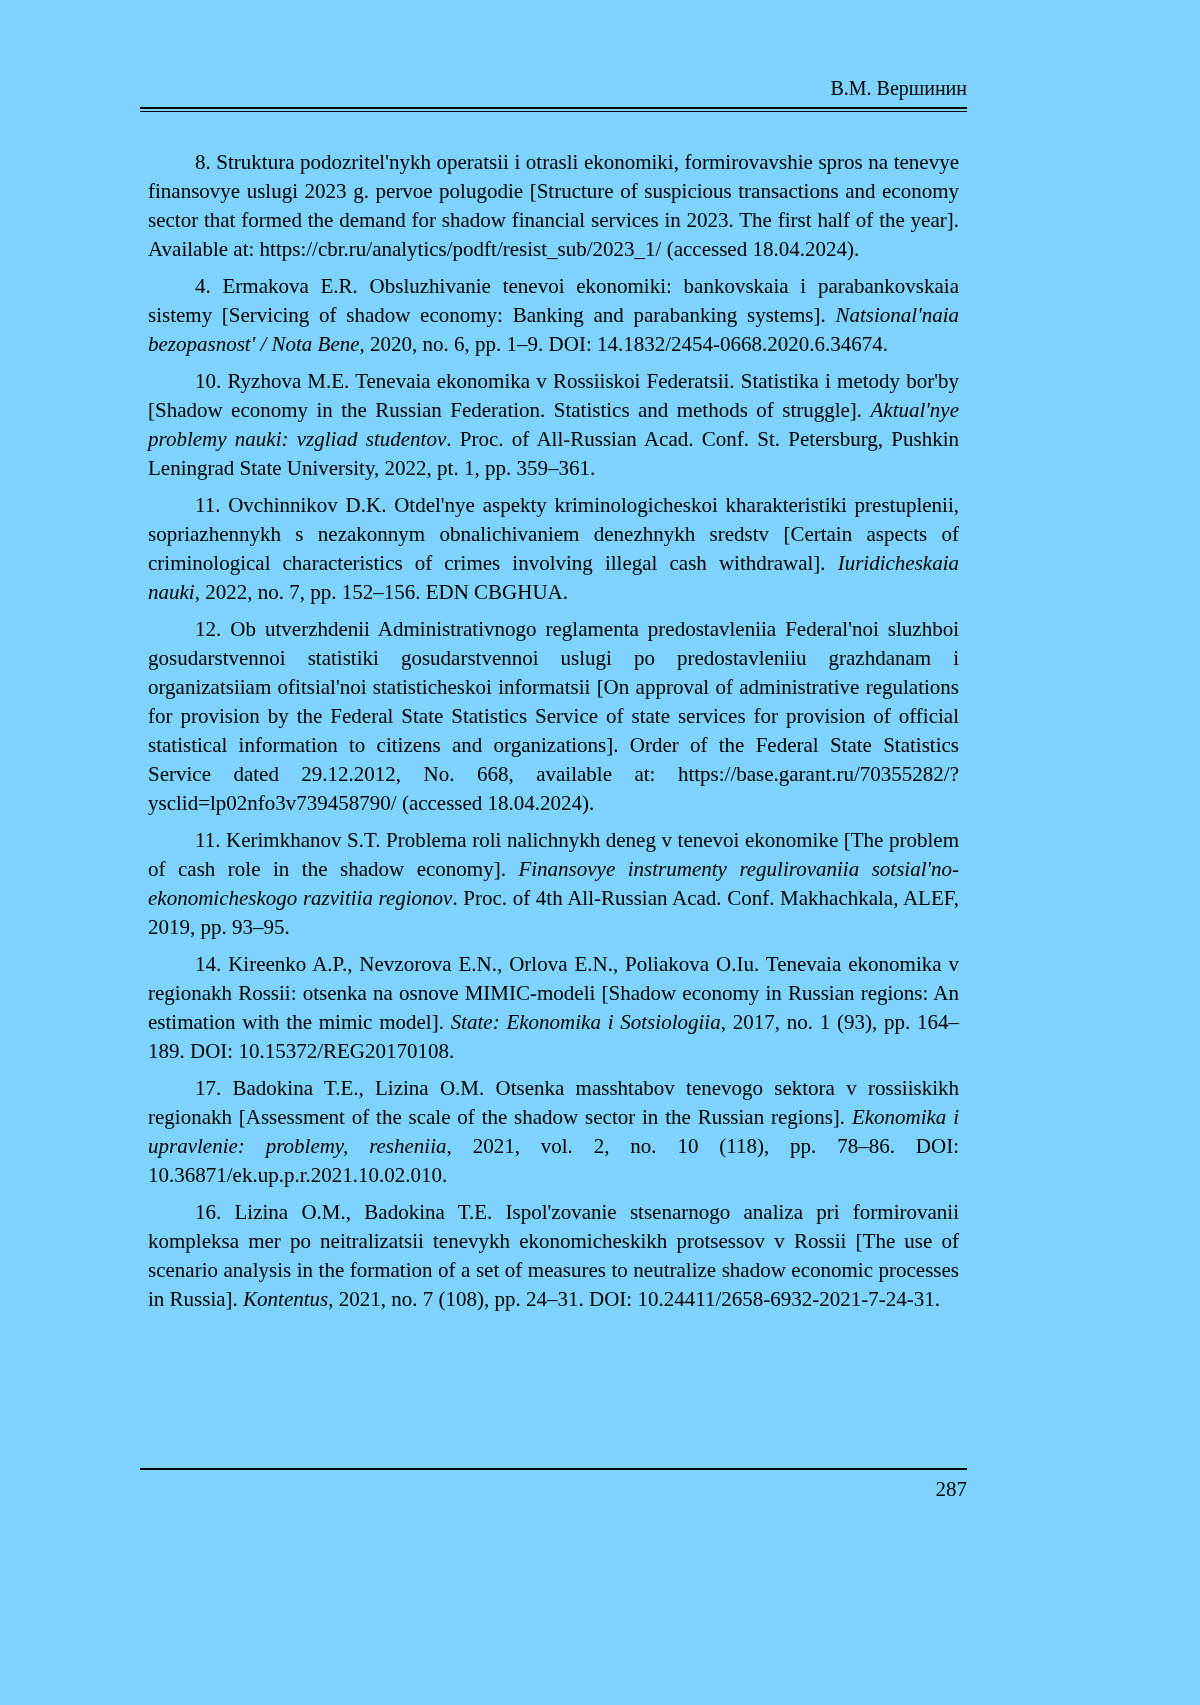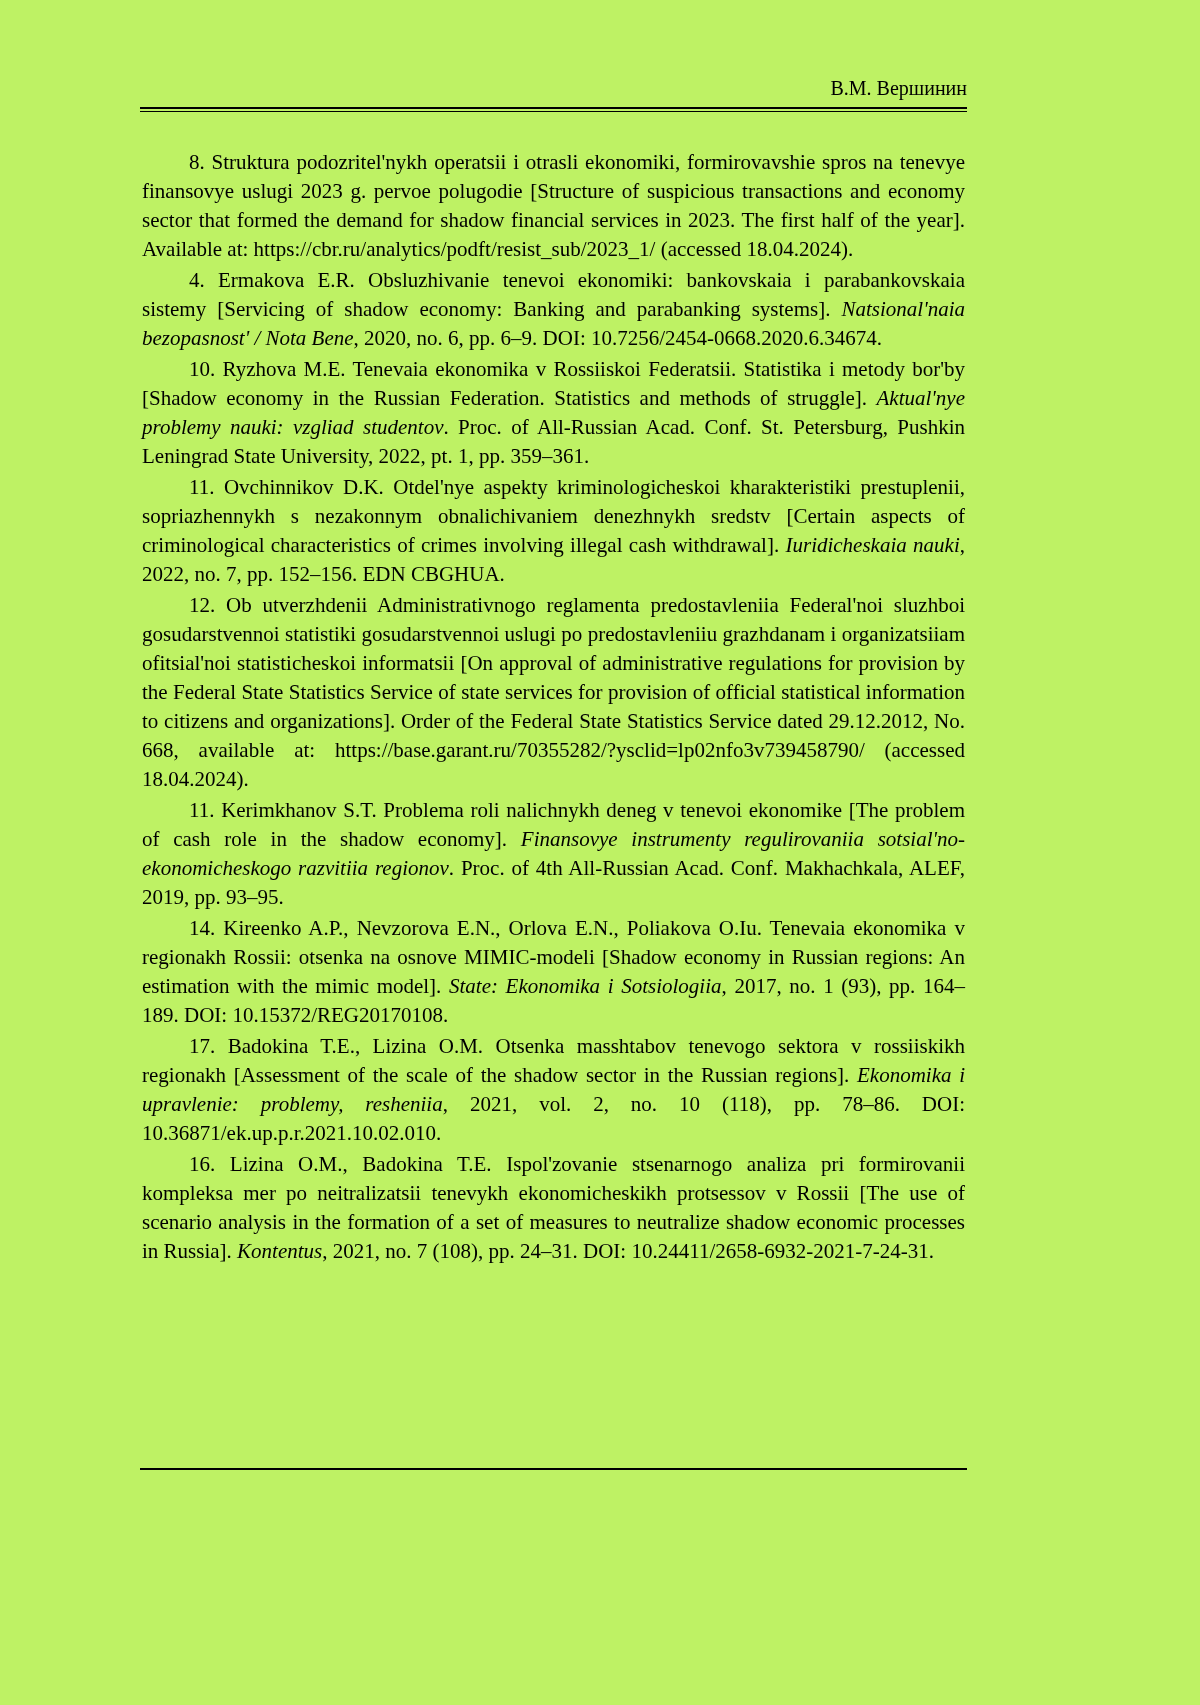--- a/index.html
+++ b/index.html
@@ -4,21 +4,21 @@
 <style>
   html, body {
     margin: 0;
     padding: 0;
     background: #ffffff;
   }
   .page {
     position: relative;
     width: 1200px;
     height: 1705px;
-    background: #bef264;
+    background: #7dd3fc;
     color: #000000;
     font-family: "Liberation Serif", "DejaVu Serif", serif;
     box-sizing: border-box;
     overflow: hidden;
   }
   .content {
     position: absolute;
     left: 140px;
     right: 233px;
     top: 76px;
@@ -32,21 +32,21 @@
     margin-top: 7px;
     height: 0;
     border-top: 2px solid #000;
     border-bottom: 1px solid #000;
     padding-top: 2px;
   }
   .refs {
     margin-top: 36px;
   }
   .ref {
-    margin: 2px;
+    margin: 8px;
     font-size: 21px;
     line-height: 29px;
     text-align: justify;
     text-indent: 47px;
   }
   .ref .it {
     font-style: italic;
   }
   .footer {
     position: absolute;
@@ -68,27 +68,28 @@
 </head>
 <body>
 
 <div class="page">
   <div class="content">
     <div class="running-head">В.М. Вершинин</div>
     <div class="head-rule"></div>
 
     <div class="refs" id="refs">
         <p class="ref"><span>8. Struktura podozritel'nykh operatsii i otrasli ekonomiki, formirovavshie spros na tenevye finansovye uslugi 2023 g. pervoe polugodie [Structure of suspicious transactions and economy sector that formed the demand for shadow financial services in 2023. The first half of the year]. Available at: https://cbr.ru/analytics/podft/resist_sub/2023_1/ (accessed 18.04.2024).</span></p>
-        <p class="ref"><span>4. Ermakova E.R. Obsluzhivanie tenevoi ekonomiki: bankovskaia i parabankovskaia sistemy [Servicing of shadow economy: Banking and parabanking systems]. </span><span class="it">Natsional'naia bezopasnost' / Nota Bene</span><span>, 2020, no. 6, pp. 6–9. DOI: 10.7256/2454-0668.2020.6.34674.</span></p>
+        <p class="ref"><span>4. Ermakova E.R. Obsluzhivanie tenevoi ekonomiki: bankovskaia i parabankovskaia sistemy [Servicing of shadow economy: Banking and parabanking systems]. </span><span class="it">Natsional'naia bezopasnost' / Nota Bene</span><span>, 2020, no. 6, pp. 1–9. DOI: 14.1832/2454-0668.2020.6.34674.</span></p>
         <p class="ref"><span>10. Ryzhova M.E. Tenevaia ekonomika v Rossiiskoi Federatsii. Statistika i metody bor'by [Shadow economy in the Russian Federation. Statistics and methods of struggle]. </span><span class="it">Aktual'nye problemy nauki: vzgliad studentov</span><span>. Proc. of All-Russian Acad. Conf. St. Petersburg, Pushkin Leningrad State University, 2022, pt. 1, pp. 359–361.</span></p>
         <p class="ref"><span>11. Ovchinnikov D.K. Otdel'nye aspekty kriminologicheskoi kharakteristiki prestuplenii, sopriazhennykh s nezakonnym obnalichivaniem denezhnykh sredstv [Certain aspects of criminological characteristics of crimes involving illegal cash withdrawal]. </span><span class="it">Iuridicheskaia nauki</span><span>, 2022, no. 7, pp. 152–156. EDN CBGHUA.</span></p>
         <p class="ref"><span>12. Ob utverzhdenii Administrativnogo reglamenta predostavleniia Federal'noi sluzhboi gosudarstvennoi statistiki gosudarstvennoi uslugi po predostavleniiu grazhdanam i organizatsiiam ofitsial'noi statisticheskoi informatsii [On approval of administrative regulations for provision by the Federal State Statistics Service of state services for provision of official statistical information to citizens and organizations]. Order of the Federal State Statistics Service dated 29.12.2012, No. 668, available at: https://base.garant.ru/70355282/?ysclid=lp02nfo3v739458790/ (accessed 18.04.2024).</span></p>
         <p class="ref"><span>11. Kerimkhanov S.T. Problema roli nalichnykh deneg v tenevoi ekonomike [The problem of cash role in the shadow economy]. </span><span class="it">Finansovye instrumenty regulirovaniia sotsial'no-ekonomicheskogo razvitiia regionov</span><span>. Proc. of 4th All-Russian Acad. Conf. Makhachkala, ALEF, 2019, pp. 93–95.</span></p>
         <p class="ref"><span>14. Kireenko A.P., Nevzorova E.N., Orlova E.N., Poliakova O.Iu. Tenevaia ekonomika v regionakh Rossii: otsenka na osnove MIMIC-modeli [Shadow economy in Russian regions: An estimation with the mimic model]. </span><span class="it">State: Ekonomika i Sotsiologiia</span><span>, 2017, no. 1 (93), pp. 164–189. DOI: 10.15372/REG20170108.</span></p>
         <p class="ref"><span>17. Badokina T.E., Lizina O.M. Otsenka masshtabov tenevogo sektora v rossiiskikh regionakh [Assessment of the scale of the shadow sector in the Russian regions]. </span><span class="it">Ekonomika i upravlenie: problemy, resheniia</span><span>, 2021, vol. 2, no. 10 (118), pp. 78–86. DOI: 10.36871/ek.up.p.r.2021.10.02.010.</span></p>
         <p class="ref"><span>16. Lizina O.M., Badokina T.E. Ispol'zovanie stsenarnogo analiza pri formirovanii kompleksa mer po neitralizatsii tenevykh ekonomicheskikh protsessov v Rossii [The use of scenario analysis in the formation of a set of measures to neutralize shadow economic processes in Russia]. </span><span class="it">Kontentus</span><span>, 2021, no. 7 (108), pp. 24–31. DOI: 10.24411/2658-6932-2021-7-24-31.</span></p>
       </div>
   </div>
 
   <div class="footer">
     <div class="foot-rule"></div>
+    <div class="page-number">287</div>
   </div>
 </div>
 
 </body></html>

